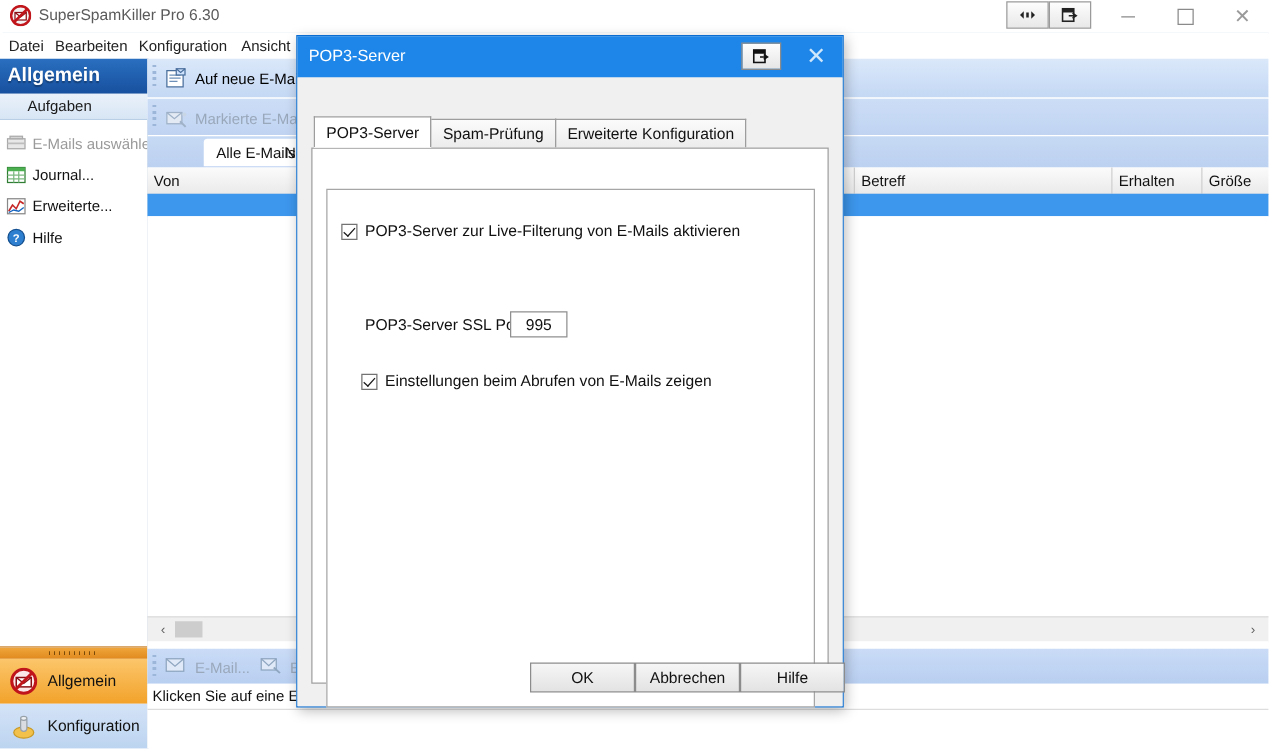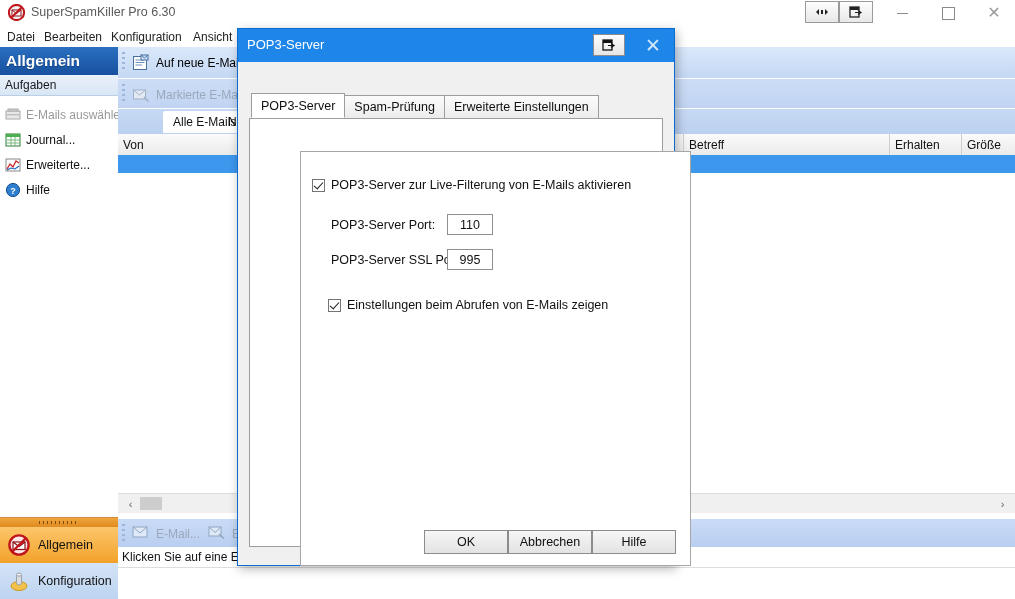--- a/index.html
+++ b/index.html
@@ -80,21 +80,21 @@
     display: flex; align-items: center;
     padding-left: 6px; box-sizing: border-box;
     text-shadow: 0 1px 1px rgba(0,0,0,.3);
   }
   .sb-sub {
     position: absolute; left: 0; top: 28px; width: 136px; height: 21px;
     background: linear-gradient(#eaf1fa, #d8e6f5);
     border-bottom: 1px solid #b9cfe6;
     font-size: 12px; color: #1a1a1a;
     display: flex; align-items: center;
-    padding-left: 5px; box-sizing: border-box;
+    padding-left: 22px; box-sizing: border-box;
   }
   .sb-list { position: absolute; left: 0; top: 55px; width: 118px; }
   .sb-item {
     position: relative; height: 25px;
     display: flex; align-items: center;
     padding-left: 5px; box-sizing: border-box;
     font-size: 12px; color: #111;
     white-space: nowrap;
   }
   .sb-item.disabled { color: #9a9a9a; }
@@ -276,21 +276,20 @@
     background: #ffffff;
     border: 1px solid #9d9d9d;
     box-sizing: border-box;
   }
   .groupbox {
     position: absolute; left: 11px; top: 32px;
     width: 391px; height: 415px;
     border: 1px solid #a6a6a6;
     background: #ffffff;
     box-sizing: border-box;
-    margin-left: 39px;
   }
   .cbrow {
     position: absolute; display: flex; align-items: center;
     font-size: 12.5px; color: #111; white-space: nowrap;
   }
   .cbox {
     width: 13px; height: 13px; box-sizing: border-box;
     border: 1px solid #737373; background: #ffffff;
     margin-right: 6px; flex: 0 0 13px;
     position: relative;
@@ -569,36 +568,32 @@
     <div class="dlg-body">
 
       <div class="dlg-tabs">
         <div class="dtab sel">
           <span>POP3-Server</span>
         </div>
         <div class="dtab">
           <span>Spam-Prüfung</span>
         </div>
         <div class="dtab">
-          <span>Erweiterte Einstellungen</span>
+          <span>Erweiterte Konfiguration</span>
         </div>
       </div>
 
       <div class="dlg-page">
         <div class="groupbox">
 
           <div class="cbrow" style="left:11px; top:26px;">
             <span class="cbox checked"></span>
             <span>POP3-Server zur Live-Filterung von E-Mails aktivieren</span>
           </div>
 
-          <div class="fieldrow" style="left:30px; top:62px;">
-            <span class="flabel" style="width:116px;">POP3-Server Port:</span>
-            <span class="ftext">110</span>
-          </div>
 
           <div class="fieldrow" style="left:30px; top:97px;">
             <span class="flabel" style="width:116px;">POP3-Server SSL Port:</span>
             <span class="ftext">995</span>
           </div>
 
           <div class="cbrow" style="left:27px; top:146px;">
             <span class="cbox checked"></span>
             <span>Einstellungen beim Abrufen von E-Mails zeigen</span>
           </div>

